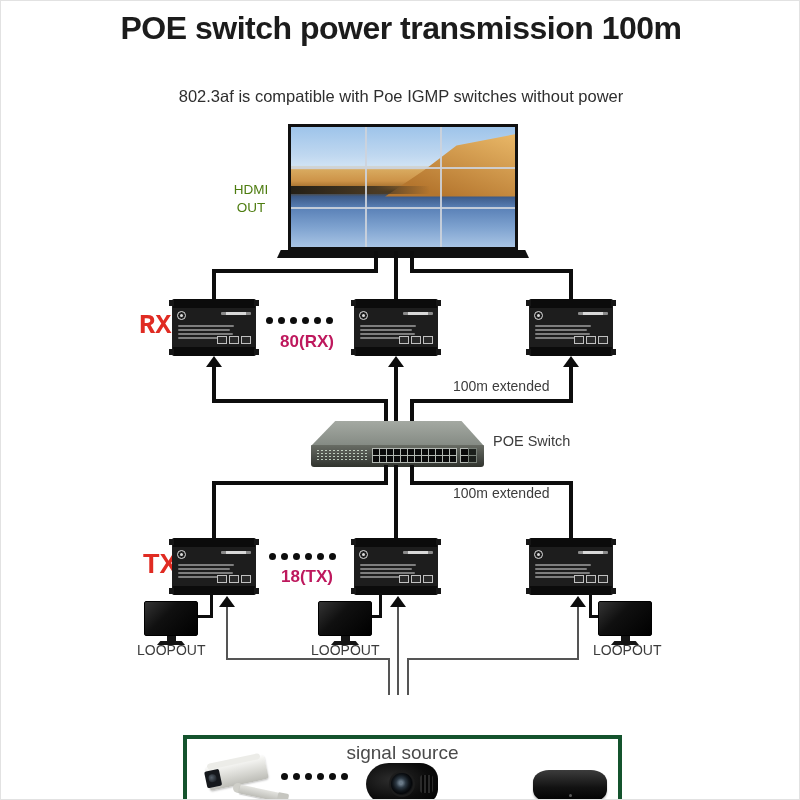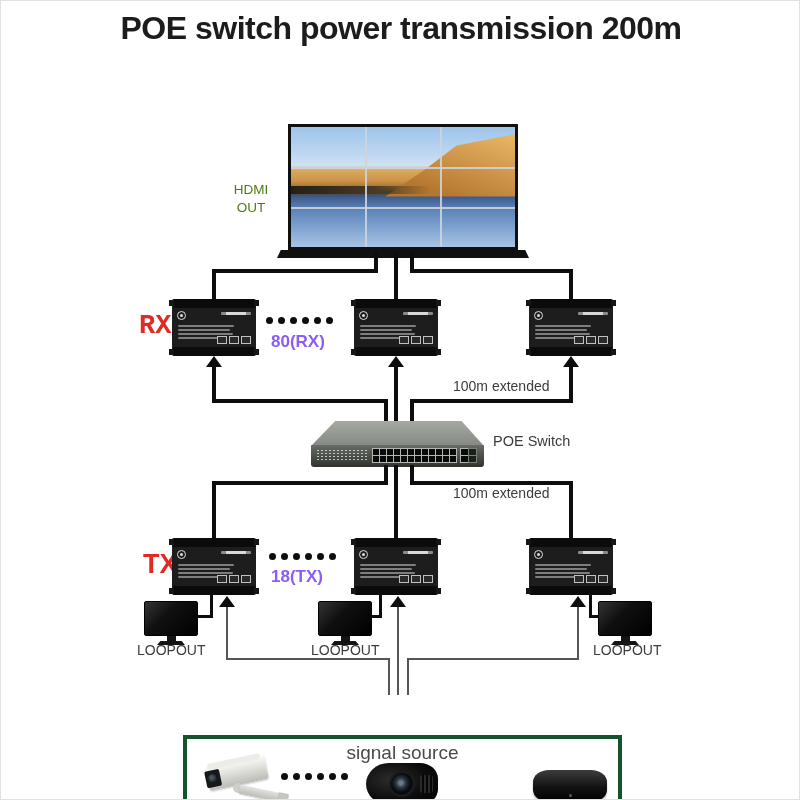--- a/index.html
+++ b/index.html
@@ -4,21 +4,21 @@
 <style>
   html,body{margin:0;padding:0;}
   body{font-family:"Liberation Sans", sans-serif; background:#fff;}
   #canvas{position:relative; width:800px; height:800px; background:#fff; overflow:hidden; border:1px solid #e2e2e2; box-sizing:border-box;}
 
   
   .title{position:absolute; left:0; top:8px; width:800px; text-align:center; font-size:32px; font-weight:bold; color:#1c1c1c; line-height:38px; letter-spacing:-0.5px;}
   .subtitle{position:absolute; left:0; top:86px; width:800px; text-align:center; font-size:16.5px; color:#2e2e2e;}
   .lbl{position:absolute; color:#3c3c3c; font-size:14px;}
   .side-lbl{position:absolute; font-size:27px; font-weight:bold; color:#e02b22;}
-  .cnt-lbl{position:absolute; font-size:17px; font-weight:bold; color:#8b5cf6; text-align:left;}
+  .cnt-lbl{position:absolute; font-size:17px; font-weight:bold; color:#be185d; text-align:center;}
 
   
   .ln{position:absolute; background:#0d0d0d;}
   .tn{position:absolute; background:#555;}
   .tri{position:absolute; width:0; height:0; border-left:8px solid transparent; border-right:8px solid transparent; border-bottom:11px solid #0d0d0d;}
 
   
   .dots{position:absolute; display:flex; gap:5px;}
   .dots i{width:7px; height:7px; border-radius:50%; background:#0d0d0d; display:block;}
 
@@ -78,22 +78,23 @@
   .proj-vent{position:absolute; right:5px; top:12px; width:13px; height:18px; border-radius:3px; background:repeating-linear-gradient(90deg,#2a2a2a 0 2px, #060606 2px 4px);}
   .tvbox{position:absolute; left:346px; top:31px; width:74px; height:32px; border-radius:16px/12px; background:linear-gradient(180deg,#3c3c3c,#121212 55%, #000); box-shadow:0 2px 2px rgba(0,0,0,0.25);}
   .tvbox:after{content:""; position:absolute; left:50%; bottom:5px; width:3px; height:3px; margin-left:-1px; border-radius:50%; background:#5a5a5a;}
 </style>
 </head>
 <body>
 
 <div id="canvas">
 
   <div class="title">
-    <div>POE switch power transmission 200m</div>
-  </div>
+    <div>POE switch power transmission 100m</div>
+  </div>
+  <div class="subtitle">802.3af is compatible with Poe IGMP switches without power</div>
 
   <div class="hdmi-lbl">
     <div>HDMI</div>
     <div>OUT</div>
   </div>
   <div class="wall">
     <div class="wall-img">
       <div class="wall-dune"></div>
       <div class="wall-shore"></div>
     </div>

